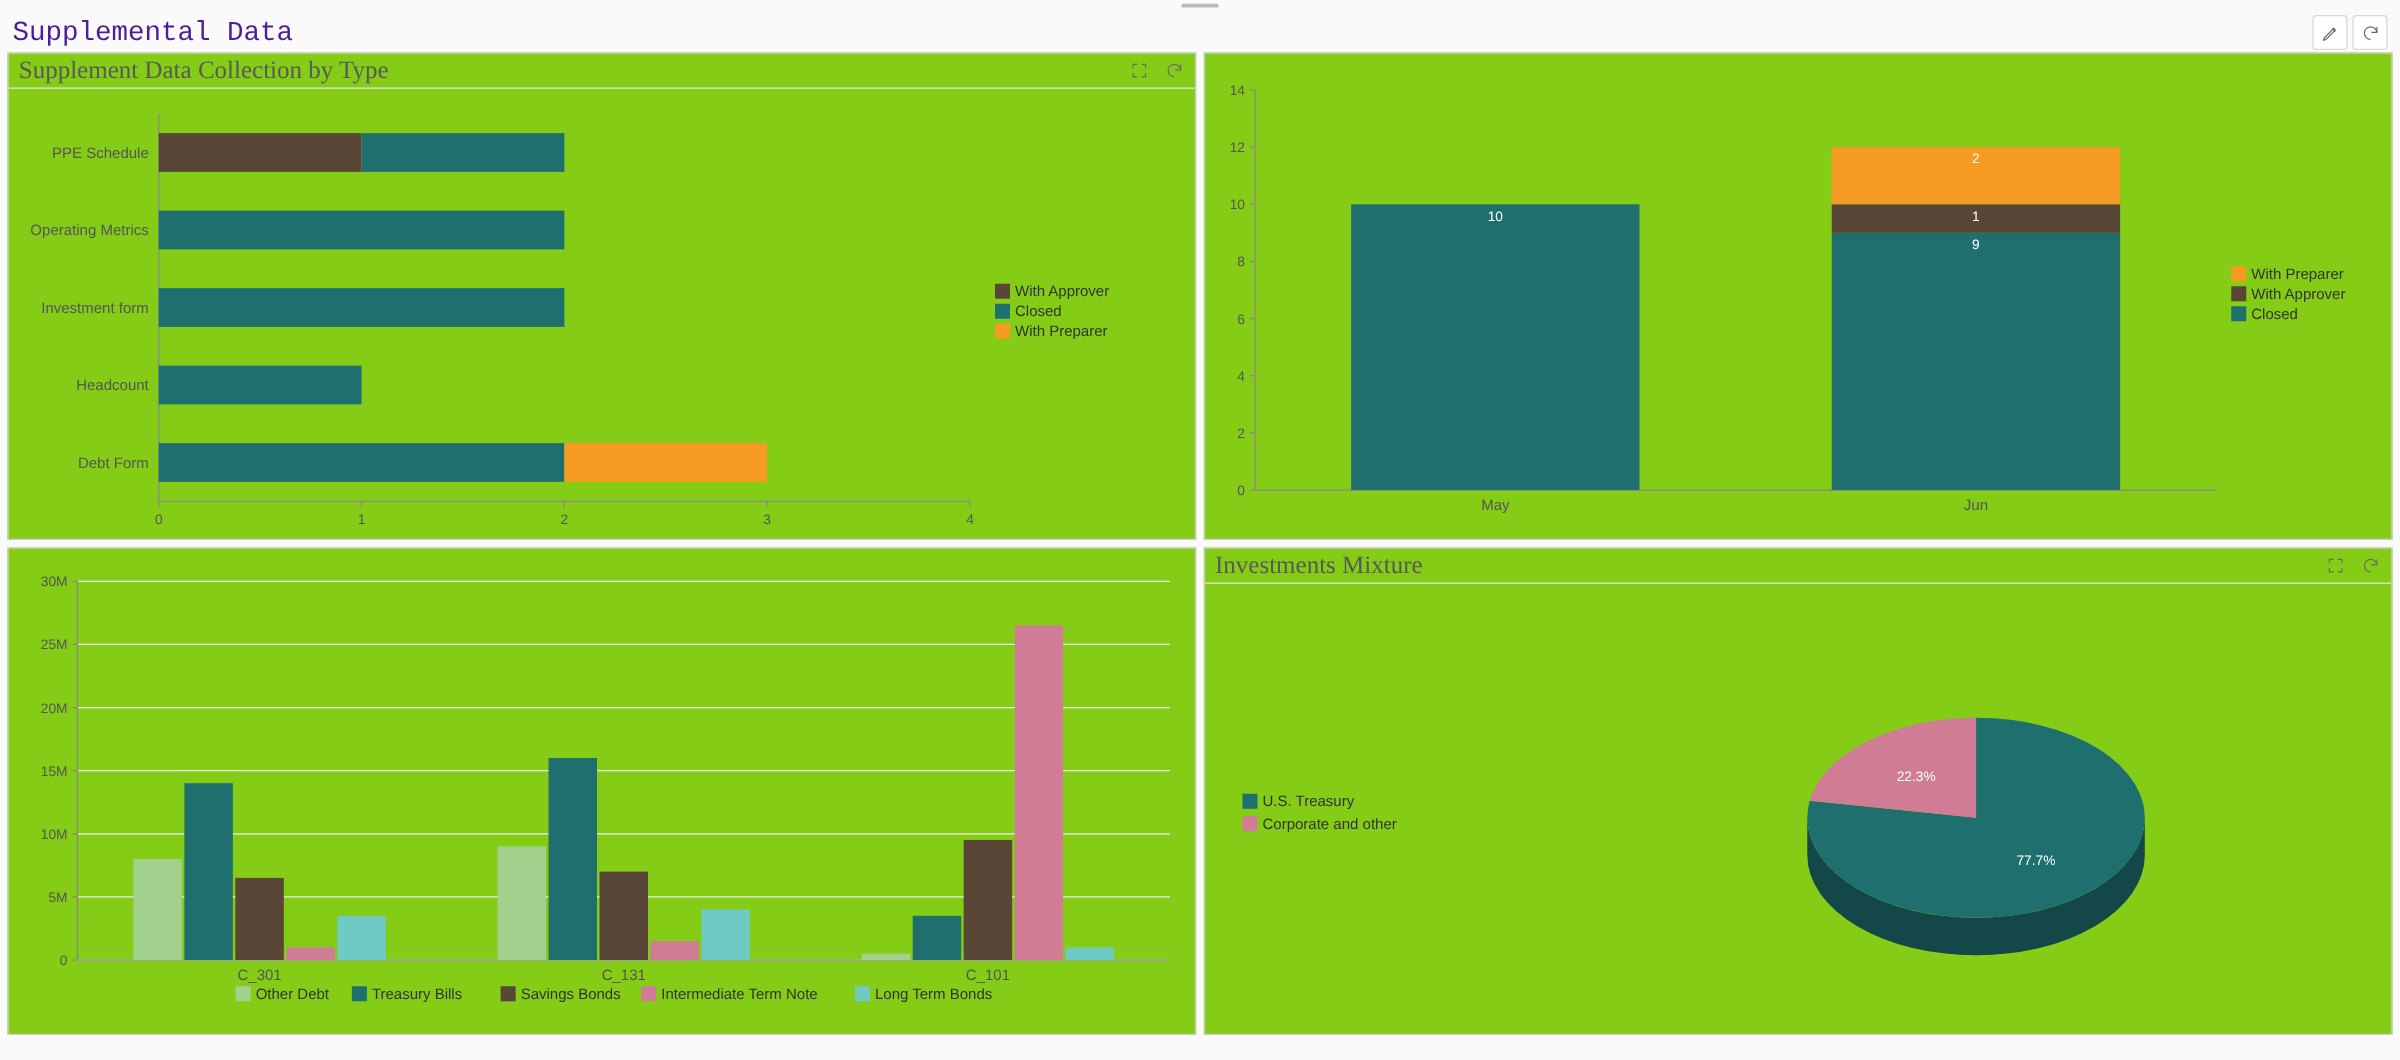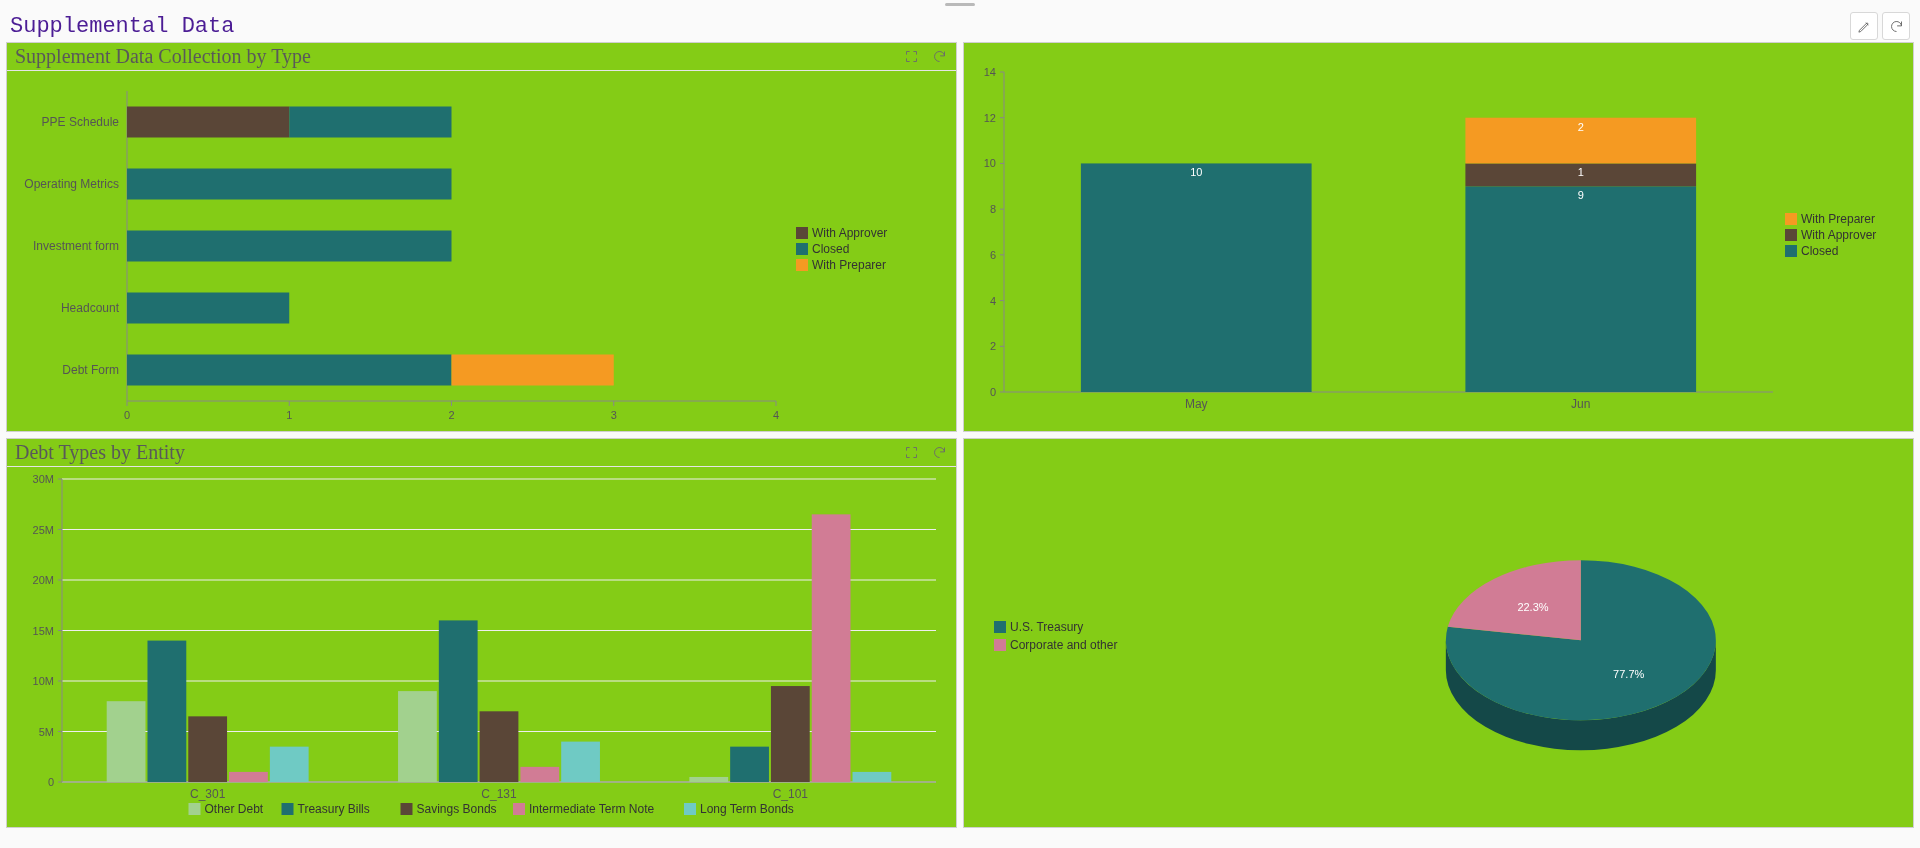--- a/index.html
+++ b/index.html
@@ -145,36 +145,20 @@
               <rect x="821" y="172" width="12" height="12" fill="#5a4637"></rect>
               <text x="837" y="182" class="legend-text">With Approver</text>
               <rect x="821" y="188" width="12" height="12" fill="#1f6f6f"></rect>
               <text x="837" y="198" class="legend-text">Closed</text>
             </g>
           </svg>
         </div>
     </div>
 
     <div class="panel">
-      <div class="panel-head">
-        <div class="panel-title">Debt Types by Entity</div>
-        <div class="panel-actions">
-          <div class="pa">
-              <svg viewBox="0 0 24 24">
-                <path d="M4 9V4h5M20 9V4h-5M4 15v5h5M20 15v5h-5"></path>
-              </svg>
-            </div>
-          <div class="pa">
-              <svg viewBox="0 0 24 24">
-                <path d="M20 11A8 8 0 1 0 12 20"></path>
-                <path d="M20 4v7h-7"></path>
-              </svg>
-            </div>
-        </div>
-      </div>
       <div class="panel-body">
           <svg class="chart" id="svg-p3" viewBox="0 0 949 360">
             <line x1="51" y1="315" x2="55" y2="315" stroke="#888"></line>
             <line x1="55" y1="315" x2="929" y2="315" stroke="#eee"></line>
             <text x="47" y="319" text-anchor="end" class="axis-text">0</text>
             <line x1="51" y1="264.5" x2="55" y2="264.5" stroke="#888"></line>
             <line x1="55" y1="264.5" x2="929" y2="264.5" stroke="#eee"></line>
             <text x="47" y="268.5" text-anchor="end" class="axis-text">5M</text>
             <line x1="51" y1="214" x2="55" y2="214" stroke="#888"></line>
             <line x1="55" y1="214" x2="929" y2="214" stroke="#eee"></line>
@@ -221,20 +205,36 @@
               <rect x="506" y="336" width="12" height="12" fill="#d17c95"></rect>
               <text x="522" y="346" class="legend-text">Intermediate Term Note</text>
               <rect x="677" y="336" width="12" height="12" fill="#6fcac4"></rect>
               <text x="693" y="346" class="legend-text">Long Term Bonds</text>
             </g>
           </svg>
         </div>
     </div>
 
     <div class="panel">
+      <div class="panel-head">
+        <div class="panel-title">Investments Mixture</div>
+        <div class="panel-actions">
+          <div class="pa">
+              <svg viewBox="0 0 24 24">
+                <path d="M4 9V4h5M20 9V4h-5M4 15v5h5M20 15v5h-5"></path>
+              </svg>
+            </div>
+          <div class="pa">
+              <svg viewBox="0 0 24 24">
+                <path d="M20 11A8 8 0 1 0 12 20"></path>
+                <path d="M20 4v7h-7"></path>
+              </svg>
+            </div>
+        </div>
+      </div>
       <div class="panel-body">
           <svg class="chart" id="svg-p4" viewBox="0 0 949 360">
             <path d="M 751.85,187.20000000000002 A 135 80 0 0 1 481.85,187.20000000000002 L 481.85,217.20000000000002 A 135 80 0 0 0 751.85,217.20000000000002 Z" fill="#144848"></path>
             <path d="M 616.85 187.20000000000002 L 616.85,107.20000000000002 A 135 80 0 1 1 483.78797965488525,173.6933244229813 Z" fill="#1f6f6f"></path>
             <text x="664.7158185305987" y="224.83674738261607" text-anchor="middle" class="bar-label">77.7%</text>
             <path d="M 616.85 187.20000000000002 L 483.78797965488525,173.6933244229813 A 135 80 0 0 1 616.85,107.20000000000002 Z" fill="#d17c95"></path>
             <text x="568.9841814694014" y="157.563252617384" text-anchor="middle" class="bar-label">22.3%</text>
             <g>
               <rect x="30" y="168" width="12" height="12" fill="#1f6f6f"></rect>
               <text x="46" y="178" class="legend-text">U.S. Treasury</text>

